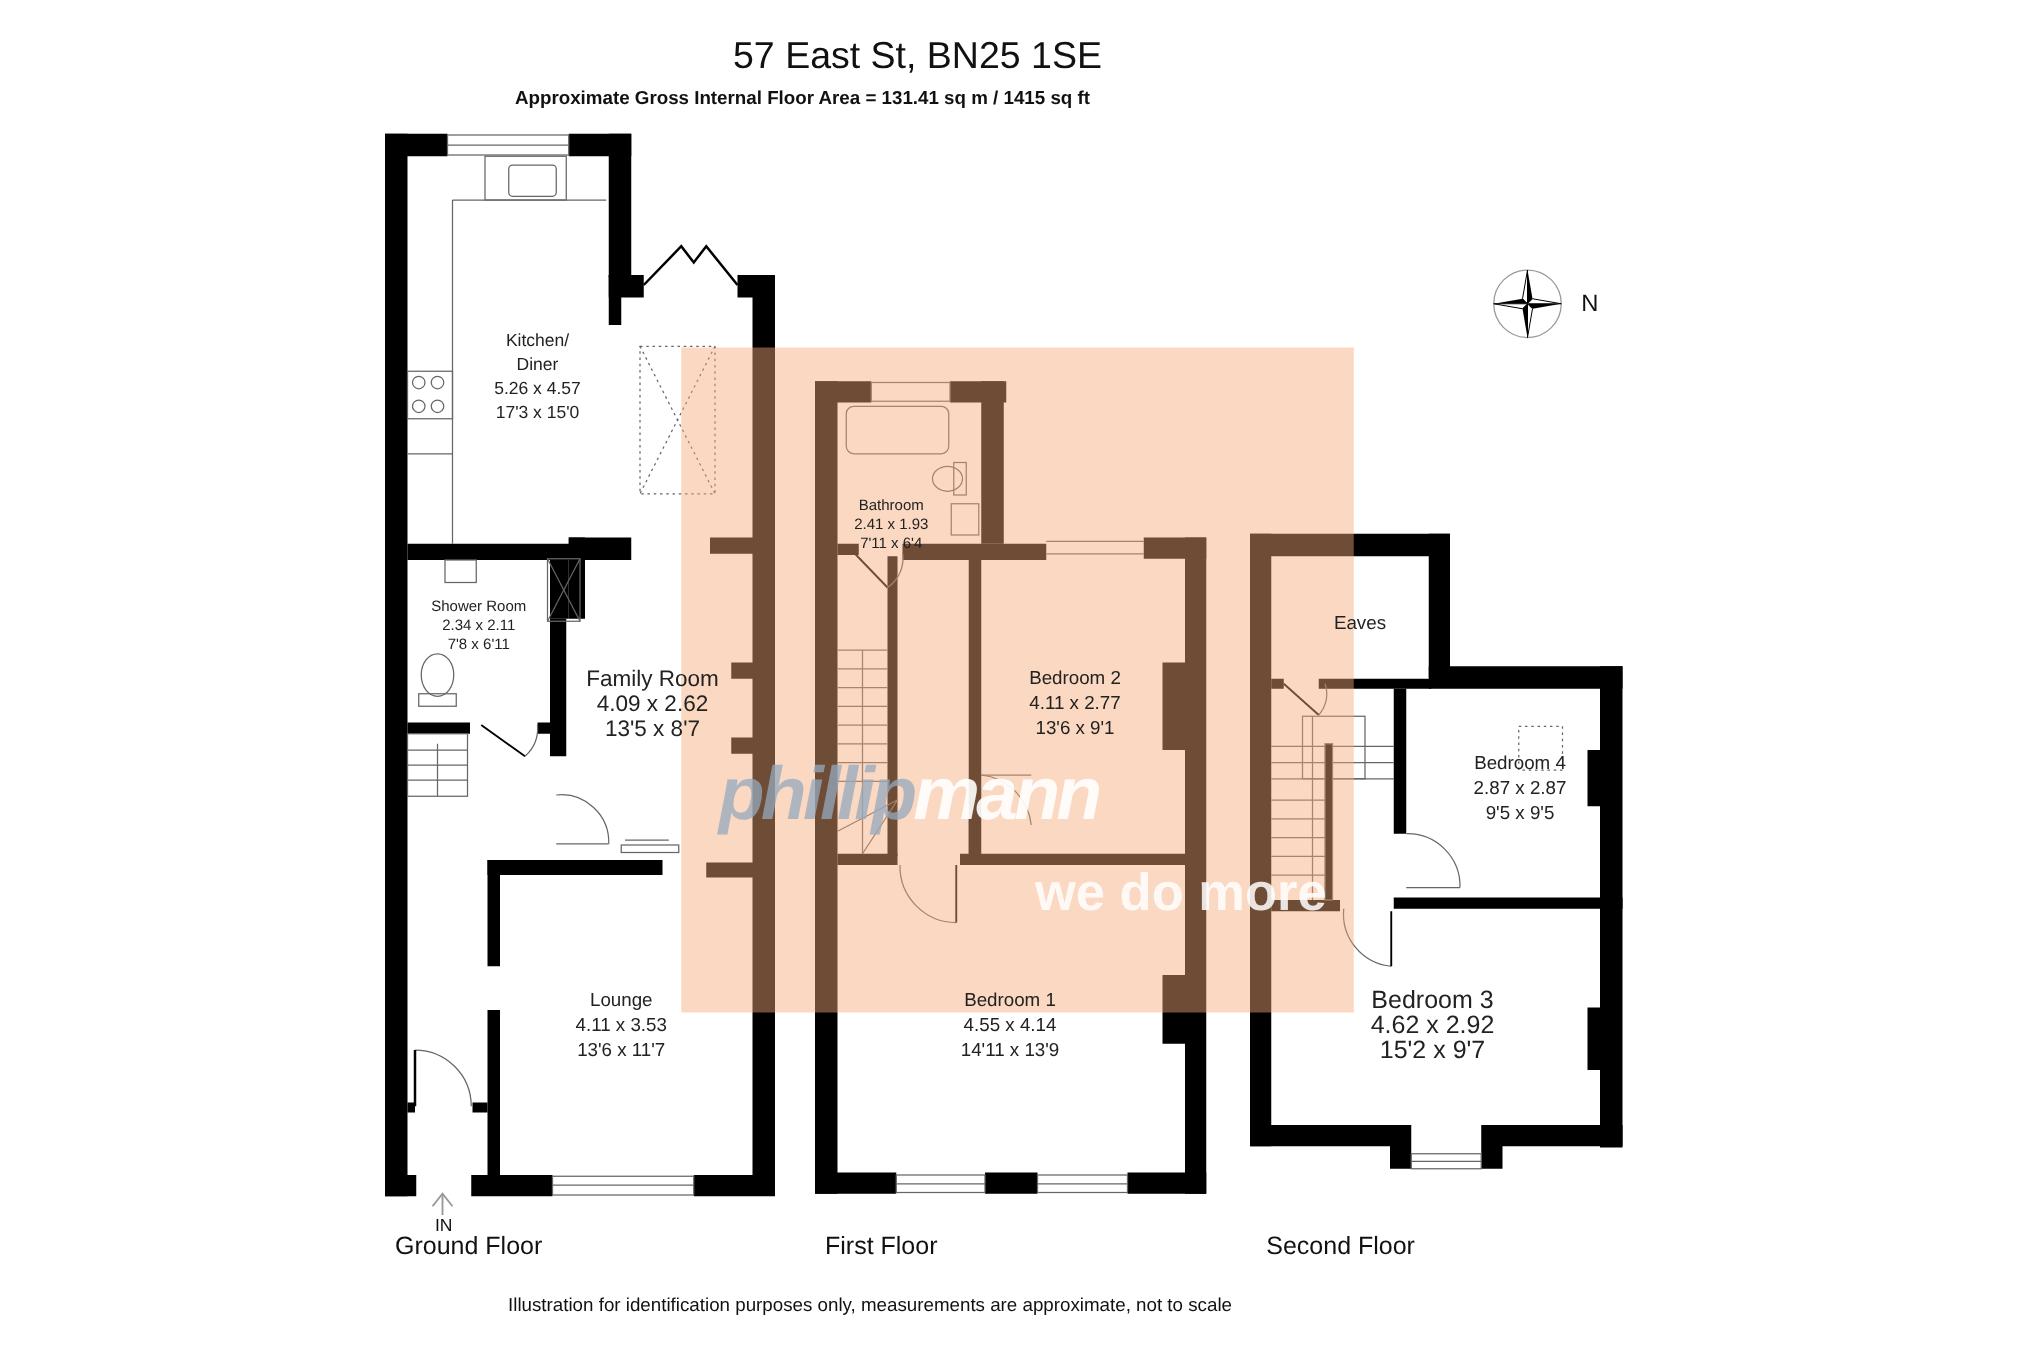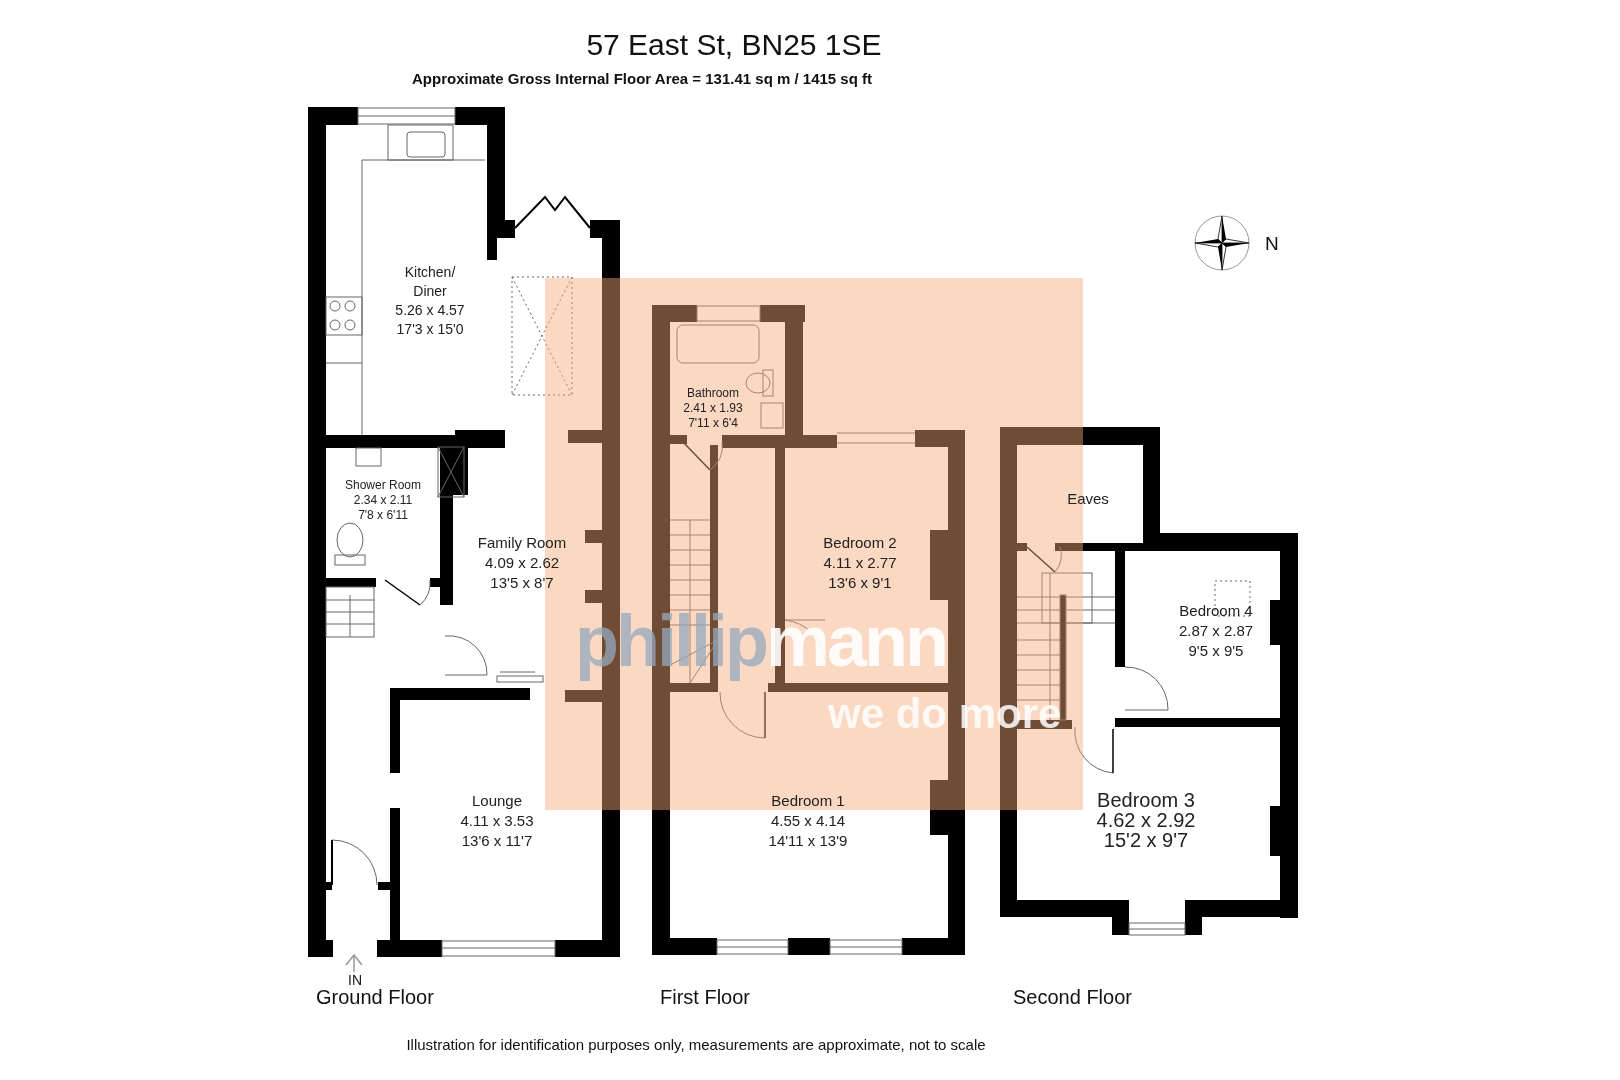--- a/index.html
+++ b/index.html
@@ -7,21 +7,21 @@
     .title { position: absolute; left: 0; width: 1468px; top: 28px; text-align: center; font-size: 30px; color: #111; }
     .subtitle { position: absolute; left: 0; width: 1284px; top: 70px; text-align: center; font-size: 15px; font-weight: bold; color: #111; }
     .plan { position: absolute; left: 0; top: 0; width: 1620px; height: 1080px; }
     .room-label { position: absolute; text-align: center; font-size: 14px; line-height: 19px; color: #222; transform: translateX(-50%); white-space: nowrap; }
     .room-label.small { font-size: 12px; line-height: 15px; }
     .floor-label { position: absolute; font-size: 20px; color: #111; top: 986px; }
     .in-label { position: absolute; left: 348px; top: 972px; font-size: 14px; color: #111; }
     .footer { position: absolute; left: 0; width: 1392px; top: 1036px; text-align: center; font-size: 15px; color: #111; }
     .north { position: absolute; left: 1265px; top: 233px; font-size: 19px; color: #111; }
     .watermark { position: absolute; left: 545px; top: 278px; width: 538px; height: 532px; background: rgba(247, 168, 120, 0.45); pointer-events: none; }
-    .wm-text { position: absolute; left: 575px; top: 600px; font-size: 72px; font-weight: bold; letter-spacing: -3px; white-space: nowrap; pointer-events: none; }
+    .wm-text { position: absolute; left: 575px; top: 600px; font-size: 60px; font-weight: bold; letter-spacing: -3px; white-space: nowrap; pointer-events: none; font-style: italic; }
     .wm-text .p1 { color: rgba(150, 170, 190, 0.75); }
     .wm-text .p2 { color: rgba(255, 255, 255, 0.9); }
     .wm-sub { position: absolute; left: 828px; top: 690px; font-size: 42px; font-weight: bold; color: rgba(255,255,255,0.85); white-space: nowrap; pointer-events: none; }
   </style>
 </head>
 <body>
 
 <div class="title">57 East St, BN25 1SE</div>
 <div class="subtitle">Approximate Gross Internal Floor Area = 131.41 sq m / 1415 sq ft</div>
 
@@ -240,32 +240,32 @@
   <div>Kitchen/</div>
   <div>Diner</div>
   <div>5.26 x 4.57</div>
   <div>17'3 x 15'0</div>
 </div>
 <div class="room-label small" style="left:383px; top:478px;">
   <div>Shower Room</div>
   <div>2.34 x 2.11</div>
   <div>7'8 x 6'11</div>
 </div>
-<div class="room-label" style="left:522px; top:533px; font-size:15px; line-height:20px;">
+<div class="room-label" style="left:522px; top:533px; font-size:18px; line-height:20px;">
   <div>Family Room</div>
   <div>4.09 x 2.62</div>
   <div>13'5 x 8'7</div>
 </div>
 <div class="room-label" style="left:497px; top:791px; font-size:15px; line-height:20px;">
   <div>Lounge</div>
   <div>4.11 x 3.53</div>
   <div>13'6 x 11'7</div>
 </div>
 
-<div class="room-label small" style="left:713px; top:386px;">
+<div class="room-label small" style="left:713px; top:397px;">
   <div>Bathroom</div>
   <div>2.41 x 1.93</div>
   <div>7'11 x 6'4</div>
 </div>
 <div class="room-label" style="left:860px; top:533px; font-size:15px; line-height:20px;">
   <div>Bedroom 2</div>
   <div>4.11 x 2.77</div>
   <div>13'6 x 9'1</div>
 </div>
 <div class="room-label" style="left:808px; top:791px; font-size:15px; line-height:20px;">

